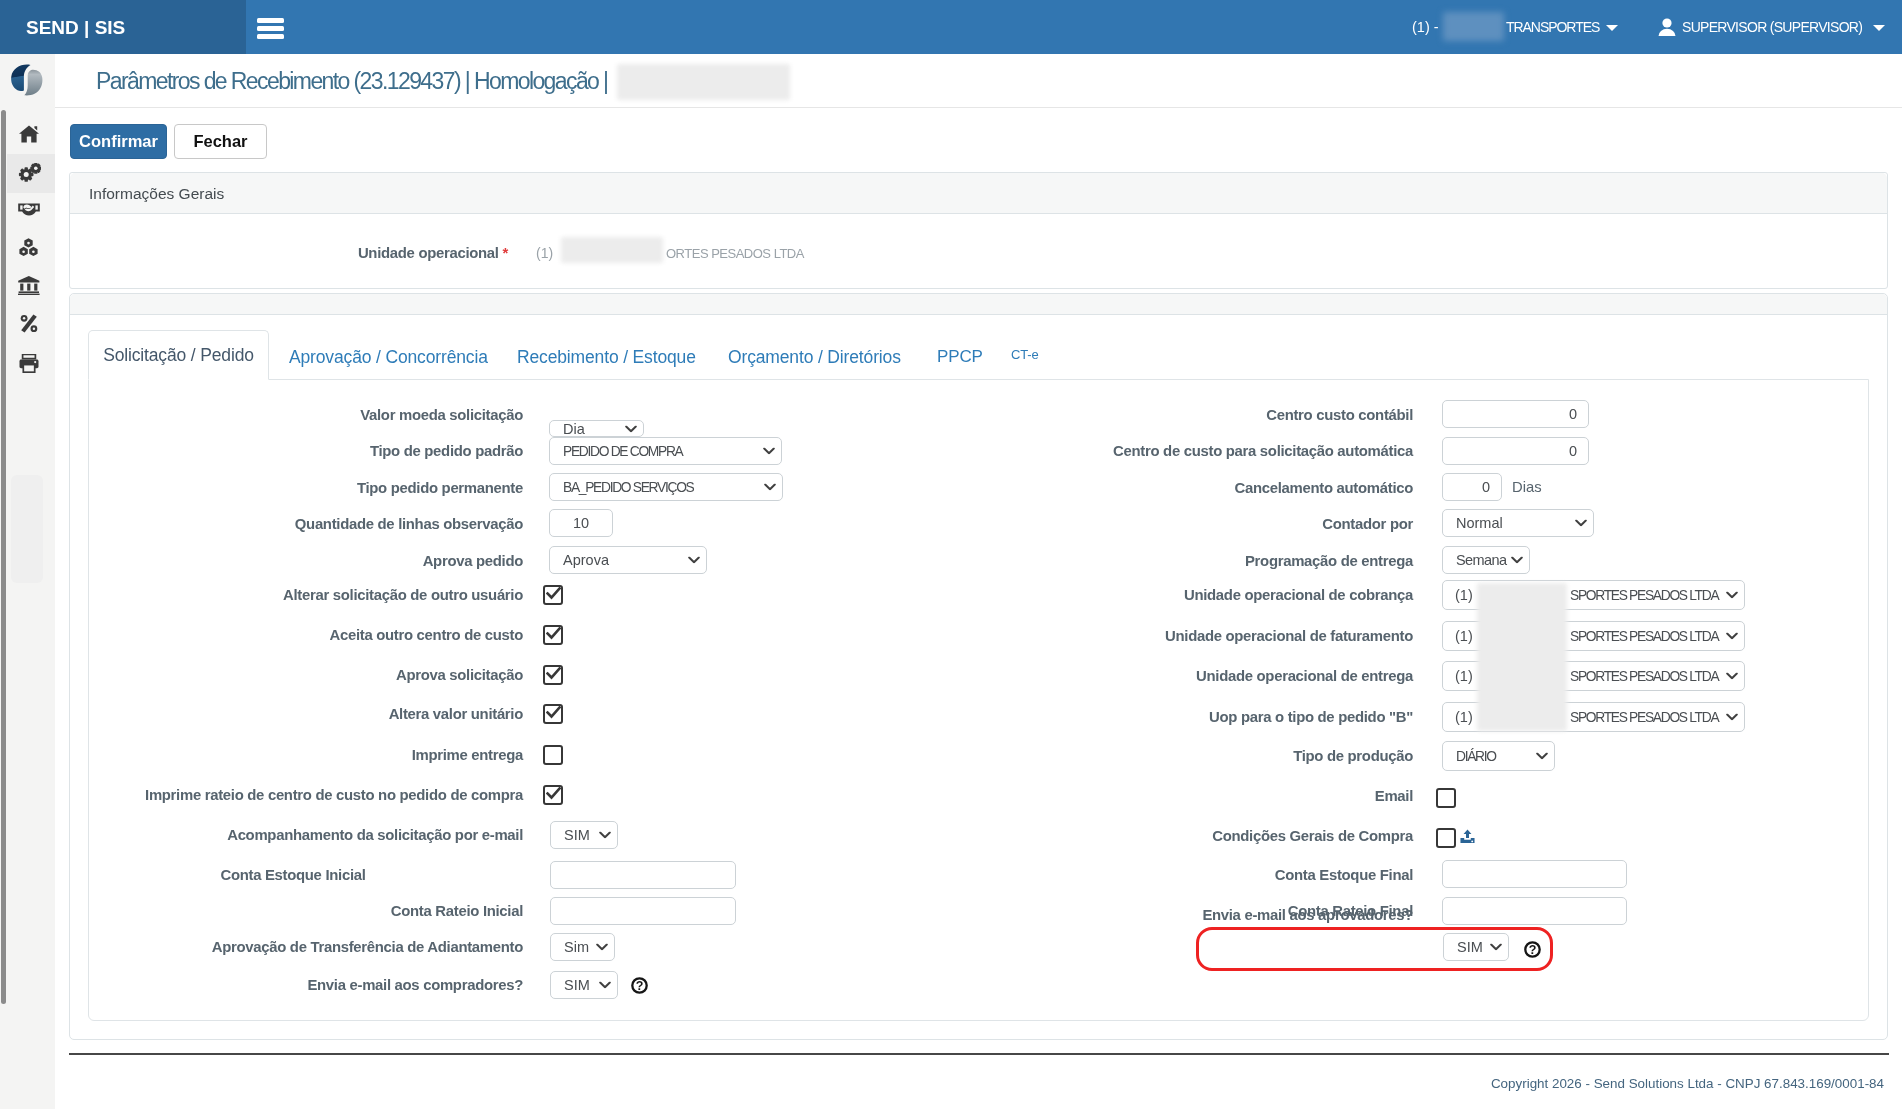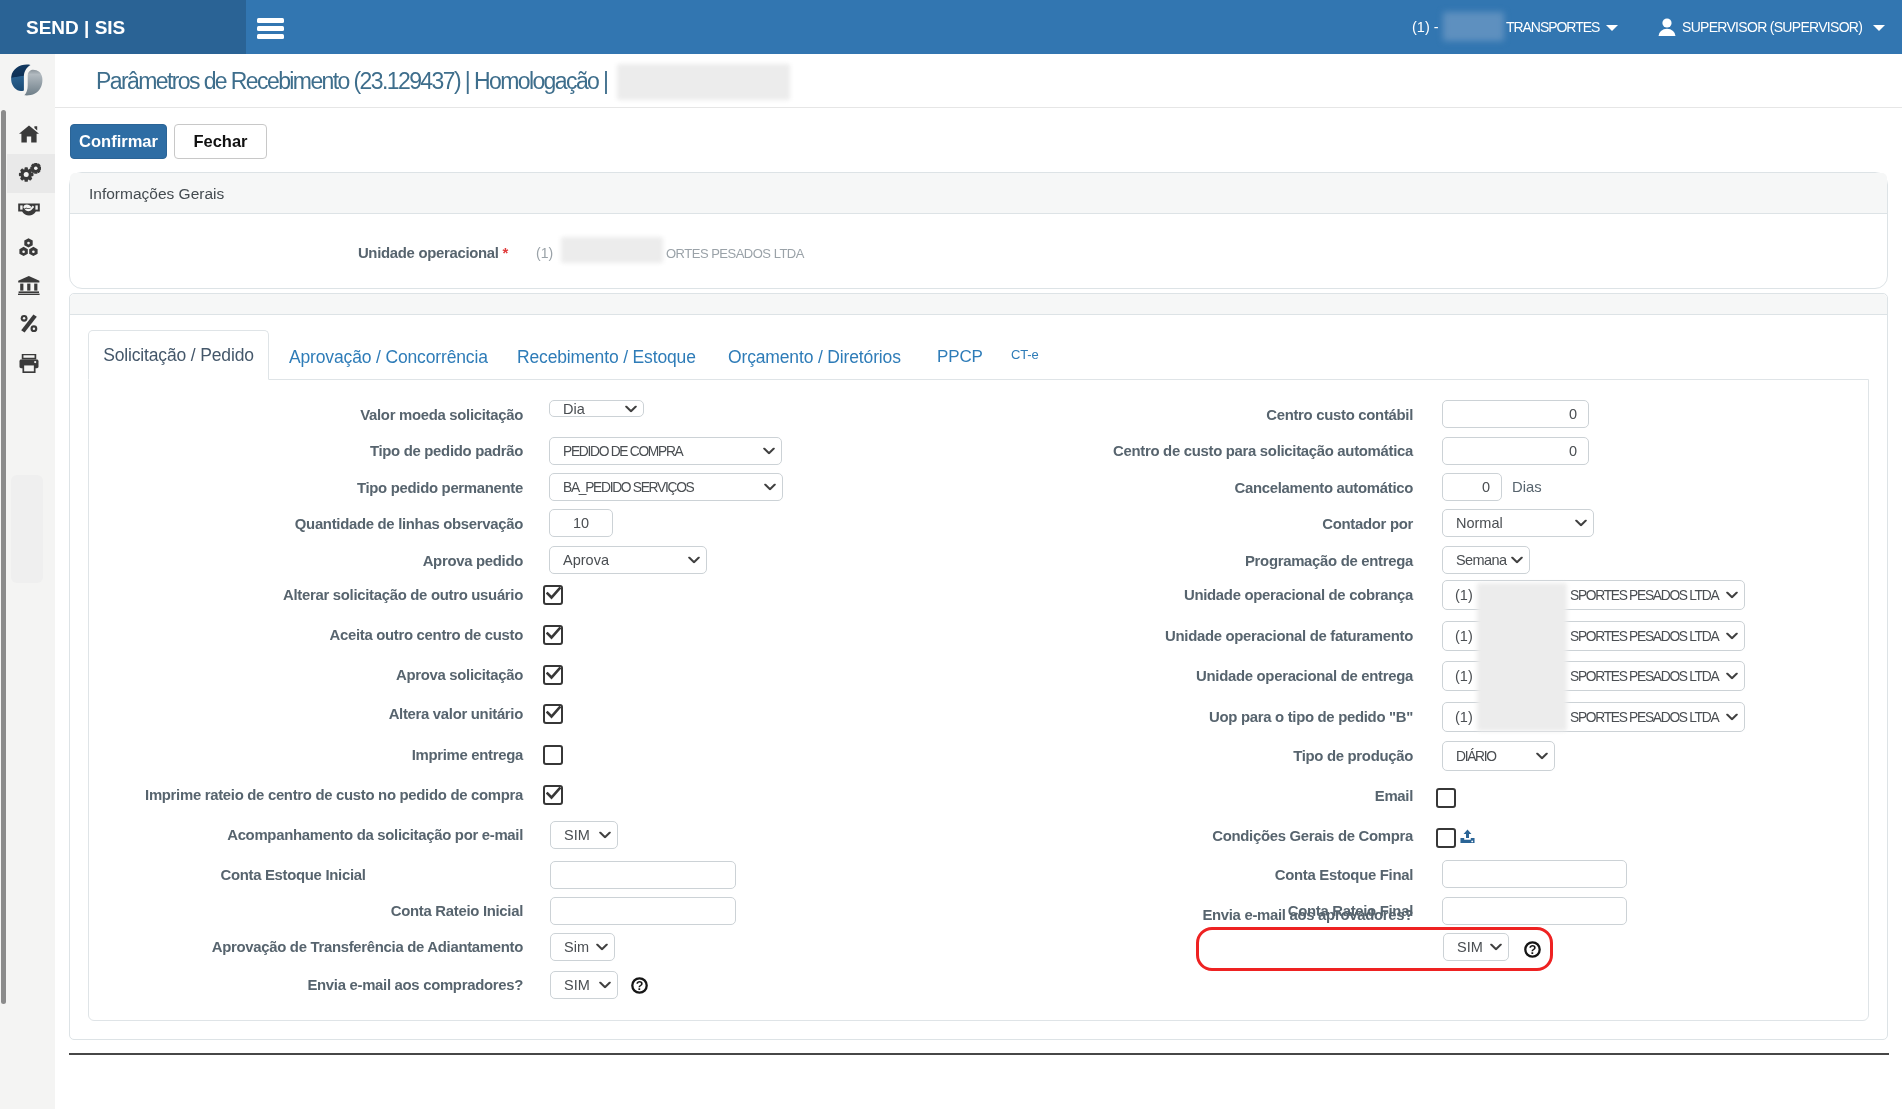--- a/index.html
+++ b/index.html
@@ -132,21 +132,21 @@
 </svg></div>
   </div>
 
   <div class="abs" id="ptitle" style="left:96px;top:68px;color:#3e6e8c;font-size:23px;letter-spacing:-1.6px;">Parâmetros de Recebimento (23.129437) | Homologação |</div>
   <div class="redact" style="left:617px;top:64px;width:173px;height:36px;"></div>
   <div class="abs" style="left:55px;top:107px;width:1847px;height:1px;background:#e6e6e6;"></div>
 
   <div class="abs" style="left:70px;top:124px;width:97px;height:35px;background:#2e6da4;border:1px solid #2b6496;border-radius:4px;color:#fff;font-weight:bold;font-size:16.5px;text-align:center;line-height:33px;">Confirmar</div>
   <div class="abs" style="left:174px;top:124px;width:93px;height:35px;background:#fff;border:1px solid #c8c8c8;border-radius:4px;color:#111;font-weight:bold;font-size:16.5px;text-align:center;line-height:33px;">Fechar</div>
 
-  <div class="abs" style="left:69px;top:172px;width:1819px;height:117px;border:1px solid #dde3e6;border-radius:13px;">
+  <div class="abs" style="left:69px;top:172px;width:1819px;height:117px;border:1px solid #dde3e6;border-radius:3px;">
     <div class="abs" style="left:0;top:0;width:100%;height:41px;background:#f6f7f7;border-bottom:1px solid #dde3e6;border-radius:5px 5px 0 0;"></div>
     <div class="abs" style="left:19px;top:12px;color:#444b50;font-size:15.5px;">Informações Gerais</div>
     <div class="lbl" style="left:100px;top:71px;width:338px;">Unidade operacional <span style="color:#e03c3c;">*</span></div>
     <div class="abs" style="left:466px;top:72px;color:#9aa2a8;font-size:14px;">(1)</div>
     <div class="redact" style="left:491px;top:64px;width:102px;height:26px;"></div>
     <div class="abs" style="left:596px;top:73px;color:#9aa2a8;font-size:13px;letter-spacing:-0.5px;">ORTES PESADOS LTDA</div>
   </div>
 
   <div class="abs" style="left:69px;top:293px;width:1819px;height:747px;border:1px solid #dde3e6;border-radius:5px;">
     <div class="abs" style="left:0;top:0;width:100%;height:21px;background:#f6f7f7;border-bottom:1px solid #dde3e6;border-radius:5px 5px 0 0;"></div>
@@ -155,21 +155,21 @@
   <div class="abs" style="left:88px;top:330px;width:181px;height:50px;background:#fff;border:1px solid #dfe4e7;border-bottom:1px solid #fff;border-radius:5px 5px 0 0;color:#44576a;font-size:17.5px;letter-spacing:-0.15px;text-align:center;line-height:48px;z-index:3;">Solicitação / Pedido</div>
   <div class="abs" style="left:289px;top:347px;color:#2e7cb8;font-size:17.5px;letter-spacing:-0.15px;white-space:nowrap;">Aprovação / Concorrência</div>
   <div class="abs" style="left:517px;top:347px;color:#2e7cb8;font-size:17.5px;letter-spacing:-0.15px;white-space:nowrap;">Recebimento / Estoque</div>
   <div class="abs" style="left:728px;top:347px;color:#2e7cb8;font-size:17.5px;letter-spacing:-0.15px;white-space:nowrap;">Orçamento / Diretórios</div>
   <div class="abs" style="left:937px;top:347px;color:#2e7cb8;font-size:17px;letter-spacing:-0.15px;white-space:nowrap;">PPCP</div>
   <div class="abs" style="left:1011px;top:347px;color:#2e7cb8;font-size:13px;letter-spacing:-0.15px;white-space:nowrap;">CT-e</div>
 
   <div class="abs" style="left:88px;top:379px;width:1781px;height:642px;border:1px solid #dfe4e7;border-radius:0 0 6px 6px;"></div>
 
   <div class="lbl" style="left:63px;top:406px;width:460px;">Valor moeda solicitação</div>
-  <div class="ctl sel" style="left:549px;top:400px;width:95px;height:17px;">
+  <div class="ctl sel" style="left:549px;top:420px;width:95px;height:17px;">
       <span class="tx">Dia</span>
       <svg class="chev" width="12" height="7" viewBox="0 0 12 7">
         <path d="M1.2 1 L6 5.8 L10.8 1" fill="none" stroke="#424242" stroke-width="2" stroke-linecap="round" stroke-linejoin="round"></path>
       </svg>
     </div>
   <div class="lbl" style="left:63px;top:442px;width:460px;">Tipo de pedido padrão</div>
   <div class="ctl sel" style="left:549px;top:437px;width:233px;height:28px;">
       <span class="tx"><span class="caps">PEDIDO DE COMPRA</span></span>
       <svg class="chev" width="12" height="7" viewBox="0 0 12 7">
         <path d="M1.2 1 L6 5.8 L10.8 1" fill="none" stroke="#424242" stroke-width="2" stroke-linecap="round" stroke-linejoin="round"></path>
@@ -342,14 +342,15 @@
       </svg>
     </div>
   <svg class="abs" style="left:1524px;top:941px;" width="17" height="17" viewBox="0 0 17 17">
  <circle cx="8.5" cy="8.5" r="7.2" fill="none" stroke="#161616" stroke-width="2.3"></circle>
  <text x="8.5" y="12.8" text-anchor="middle" font-size="12.5" font-weight="bold" fill="#161616" font-family="Liberation Sans">?</text>
 </svg>
 
   <div class="abs" style="left:1196px;top:927px;width:357px;height:44px;border:3px solid #ee2222;border-radius:16px;"></div>
 
   <div class="abs" style="left:69px;top:1053px;width:1820px;height:2px;background:#474747;"></div>
+  <div class="abs" style="left:1000px;top:1076px;width:884px;text-align:right;color:#44657f;font-size:13.4px;">Copyright 2026 - Send Solutions Ltda - CNPJ 67.843.169/0001-84</div>
 
 </div>
 
 </body></html>

